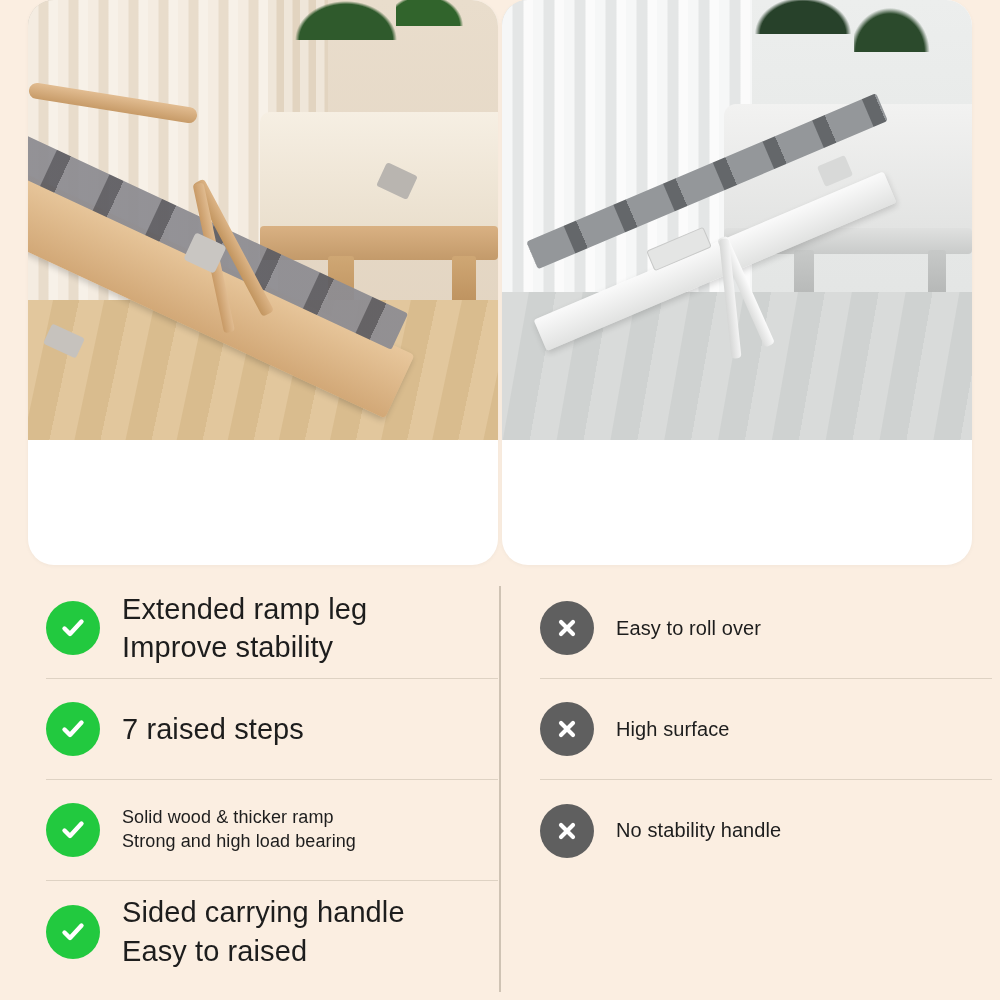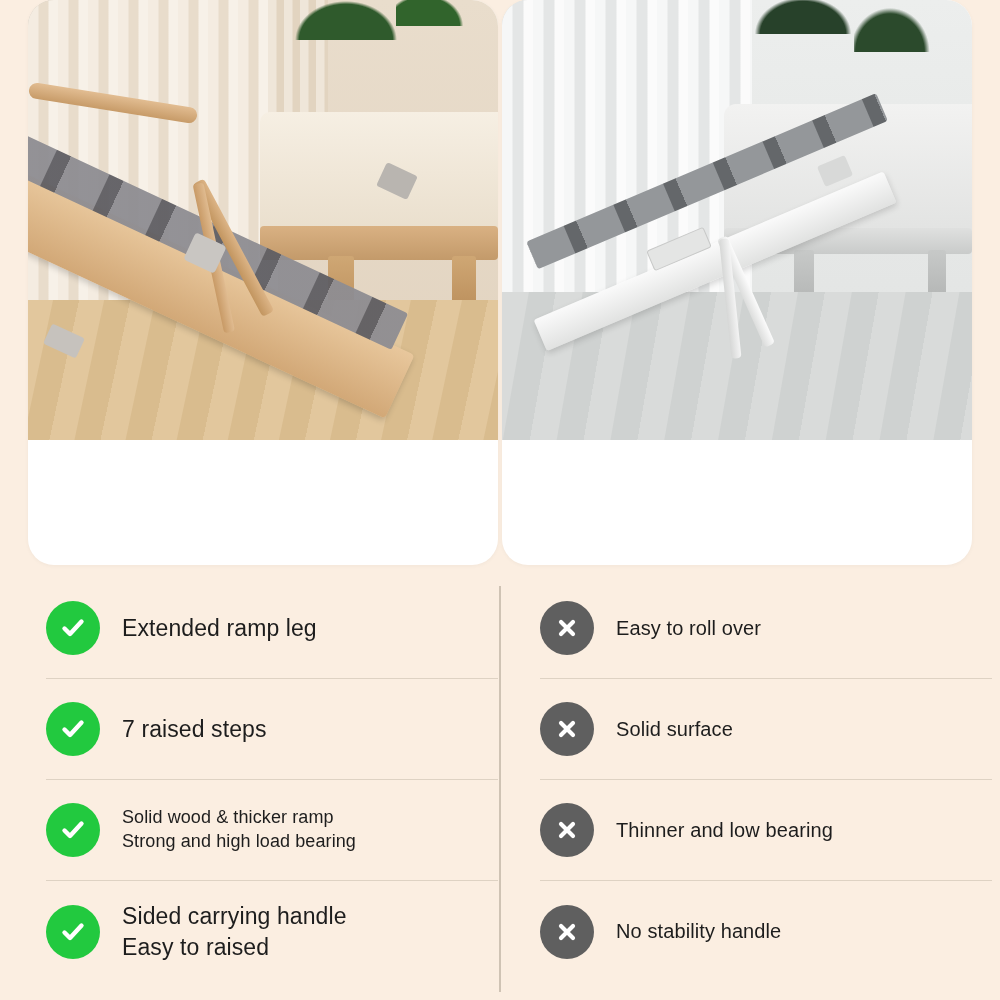--- a/index.html
+++ b/index.html
@@ -281,21 +281,21 @@
     display: flex;
     align-items: center;
     justify-content: center;
     margin-right: 22px;
   }
   .badge.ok  { background: #22c93f; }
   .badge.no  { background: #5f5f5f; }
   .badge svg { display: block; }
 
   .txt {
-    font-size: 23px;
+    font-size: 29px;
     color: #1d1d1d;
     line-height: 1.32;
     letter-spacing: 0.1px;
   }
   .txt .l2 { display: block; }
   .txt.small { font-size: 18px; }
   .txt.single { font-size: 20px; }
 </style>
 </head>
 <body>
@@ -362,20 +362,21 @@
     <div class="col left">
 
       <div class="row">
         <div class="badge ok">
           <svg width="30" height="30" viewBox="0 0 30 30" aria-hidden="true">
             <path d="M6.5 15.5 L12 21 L23.5 8.5" fill="none" stroke="#ffffff" stroke-width="4.4" stroke-linecap="round" stroke-linejoin="round"></path>
           </svg>
         </div>
         <div class="txt">
           <span>Extended ramp leg</span>
+          <span class="l2">Improve stability</span>
         </div>
       </div>
 
       <div class="row">
         <div class="badge ok">
           <svg width="30" height="30" viewBox="0 0 30 30" aria-hidden="true">
             <path d="M6.5 15.5 L12 21 L23.5 8.5" fill="none" stroke="#ffffff" stroke-width="4.4" stroke-linecap="round" stroke-linejoin="round"></path>
           </svg>
         </div>
         <div class="txt">
@@ -418,35 +419,27 @@
         </div>
         <div class="txt single">Easy to roll over</div>
       </div>
 
       <div class="row">
         <div class="badge no">
           <svg width="28" height="28" viewBox="0 0 28 28" aria-hidden="true">
             <path d="M8 8 L20 20 M20 8 L8 20" fill="none" stroke="#ffffff" stroke-width="4.2" stroke-linecap="round"></path>
           </svg>
         </div>
-        <div class="txt single">Solid surface</div>
-      </div>
+        <div class="txt single">High surface</div>
+      </div>
+
 
       <div class="row">
         <div class="badge no">
           <svg width="28" height="28" viewBox="0 0 28 28" aria-hidden="true">
             <path d="M8 8 L20 20 M20 8 L8 20" fill="none" stroke="#ffffff" stroke-width="4.2" stroke-linecap="round"></path>
           </svg>
         </div>
-        <div class="txt single">Thinner and low bearing</div>
-      </div>
-
-      <div class="row">
-        <div class="badge no">
-          <svg width="28" height="28" viewBox="0 0 28 28" aria-hidden="true">
-            <path d="M8 8 L20 20 M20 8 L8 20" fill="none" stroke="#ffffff" stroke-width="4.2" stroke-linecap="round"></path>
-          </svg>
-        </div>
         <div class="txt single">No stability handle</div>
       </div>
     </div>
   </div>
 </div>
 
 </body></html>

